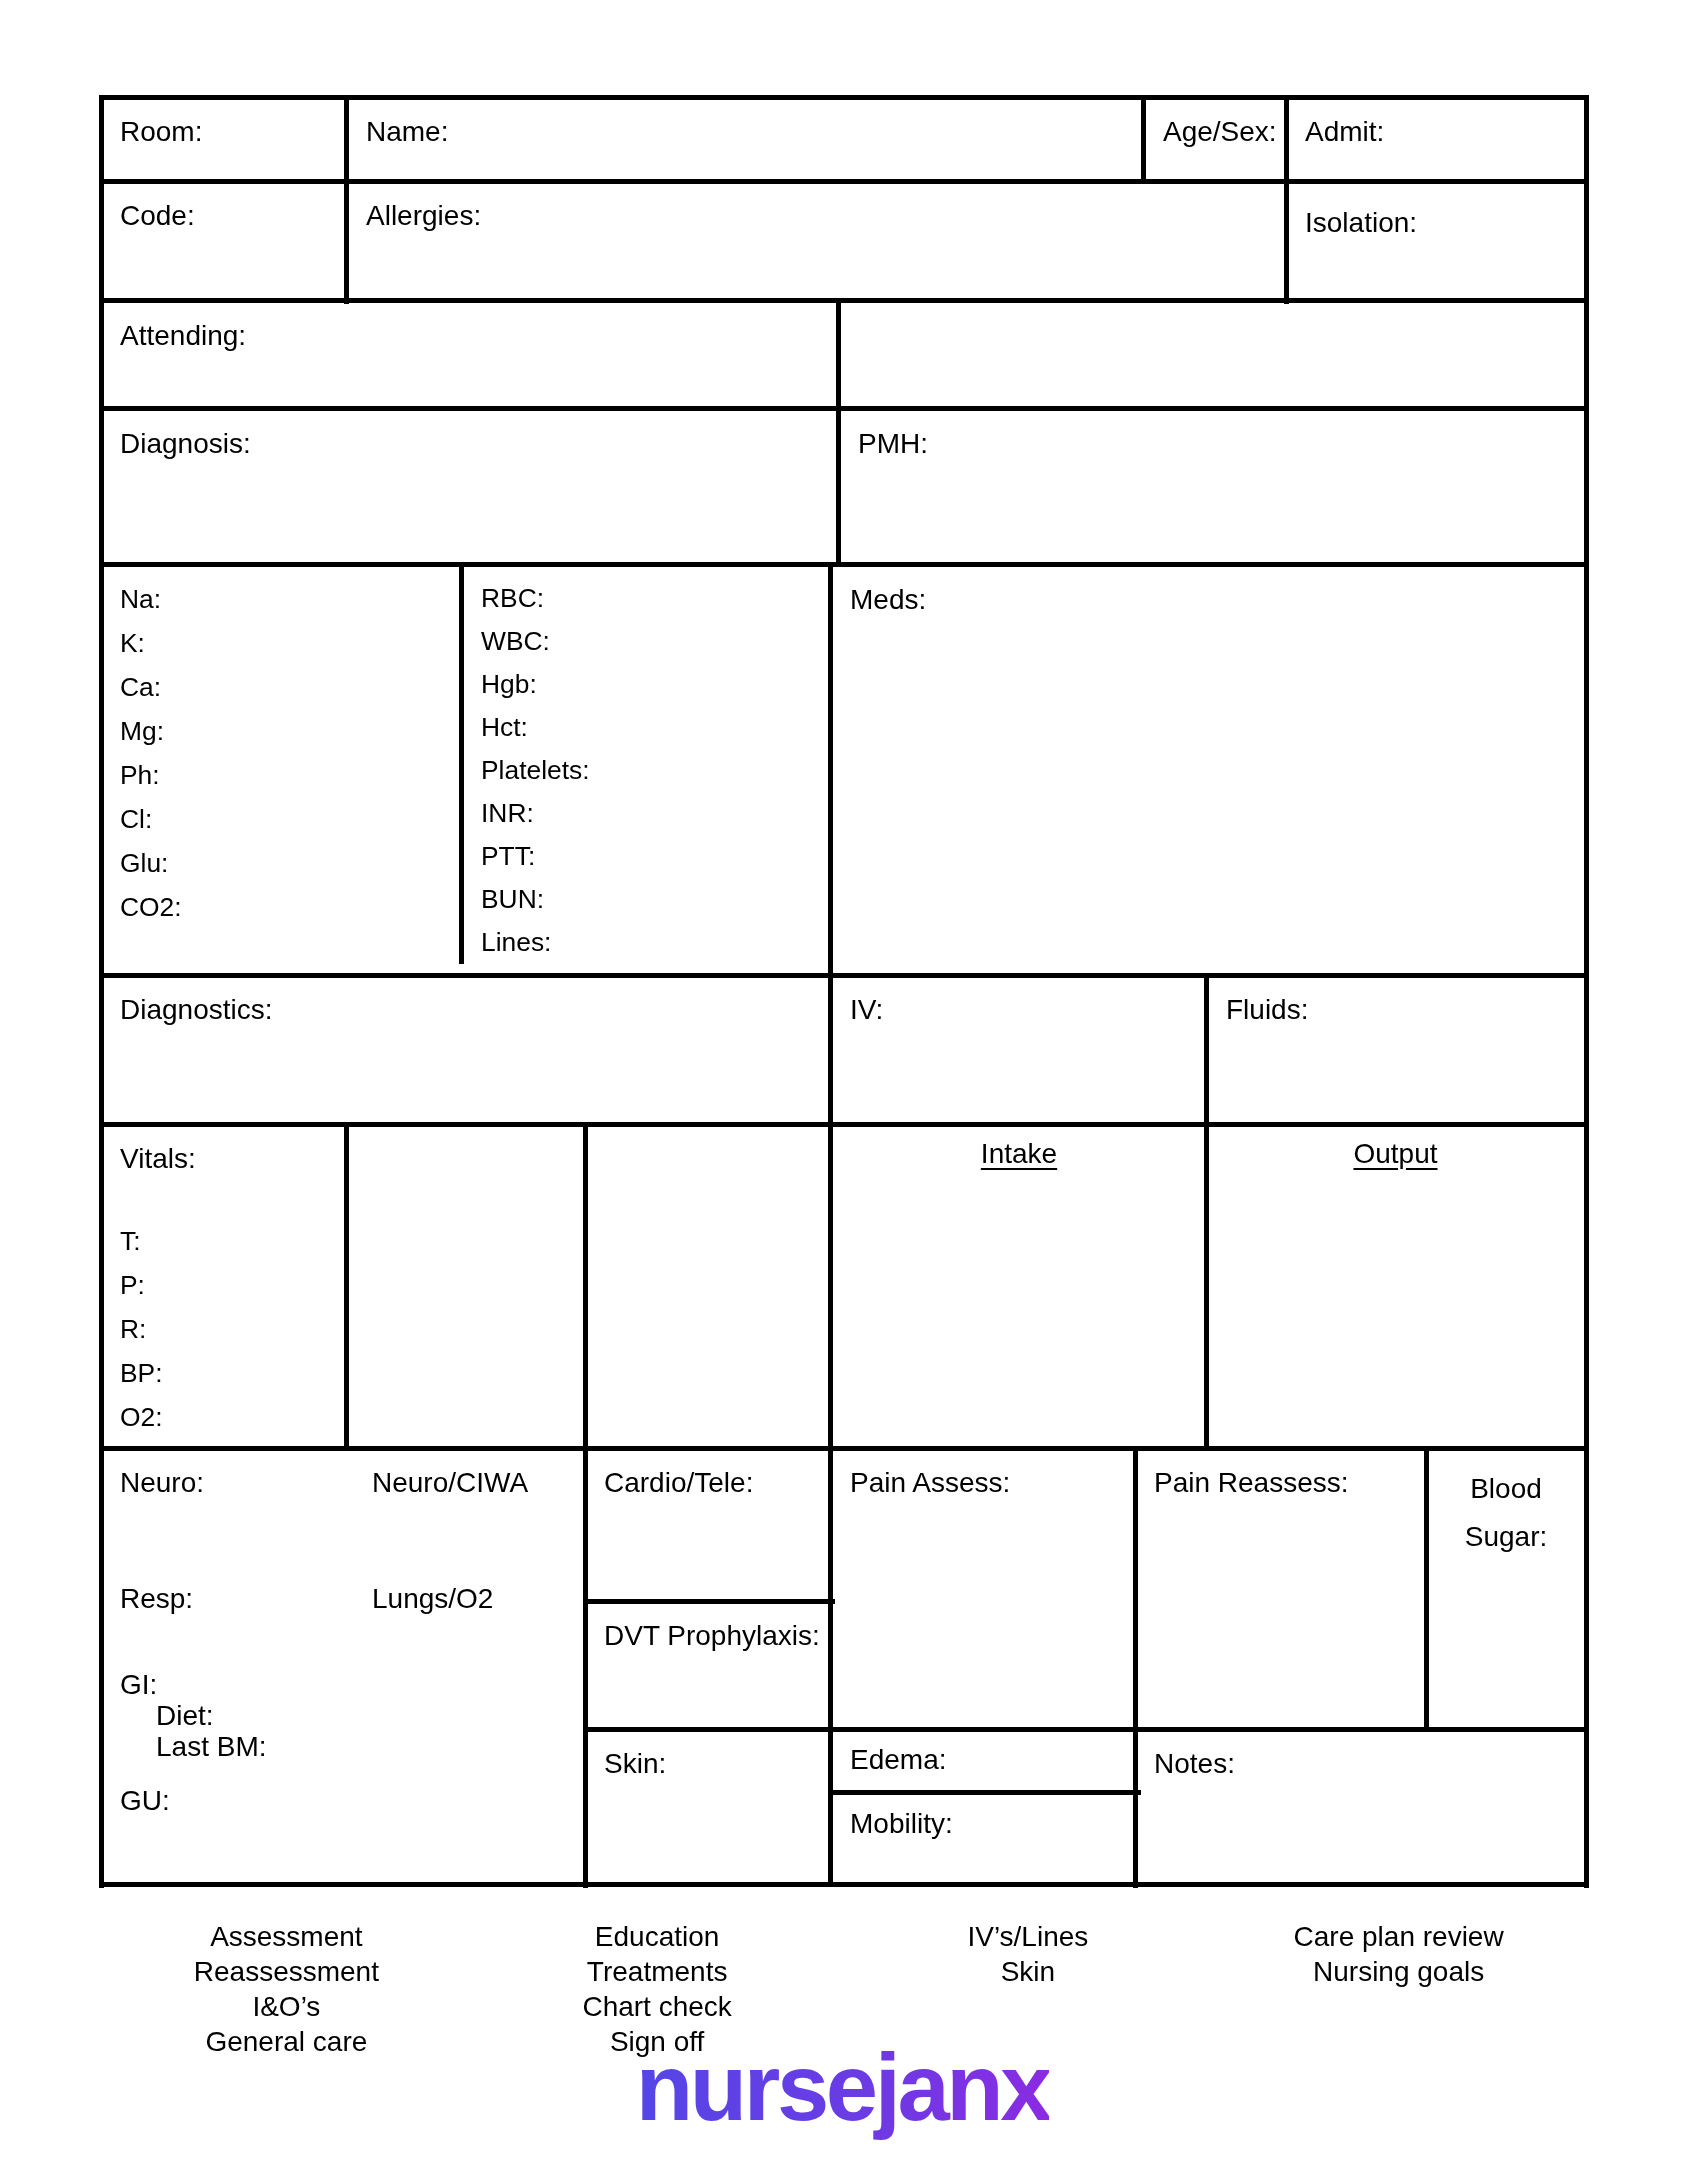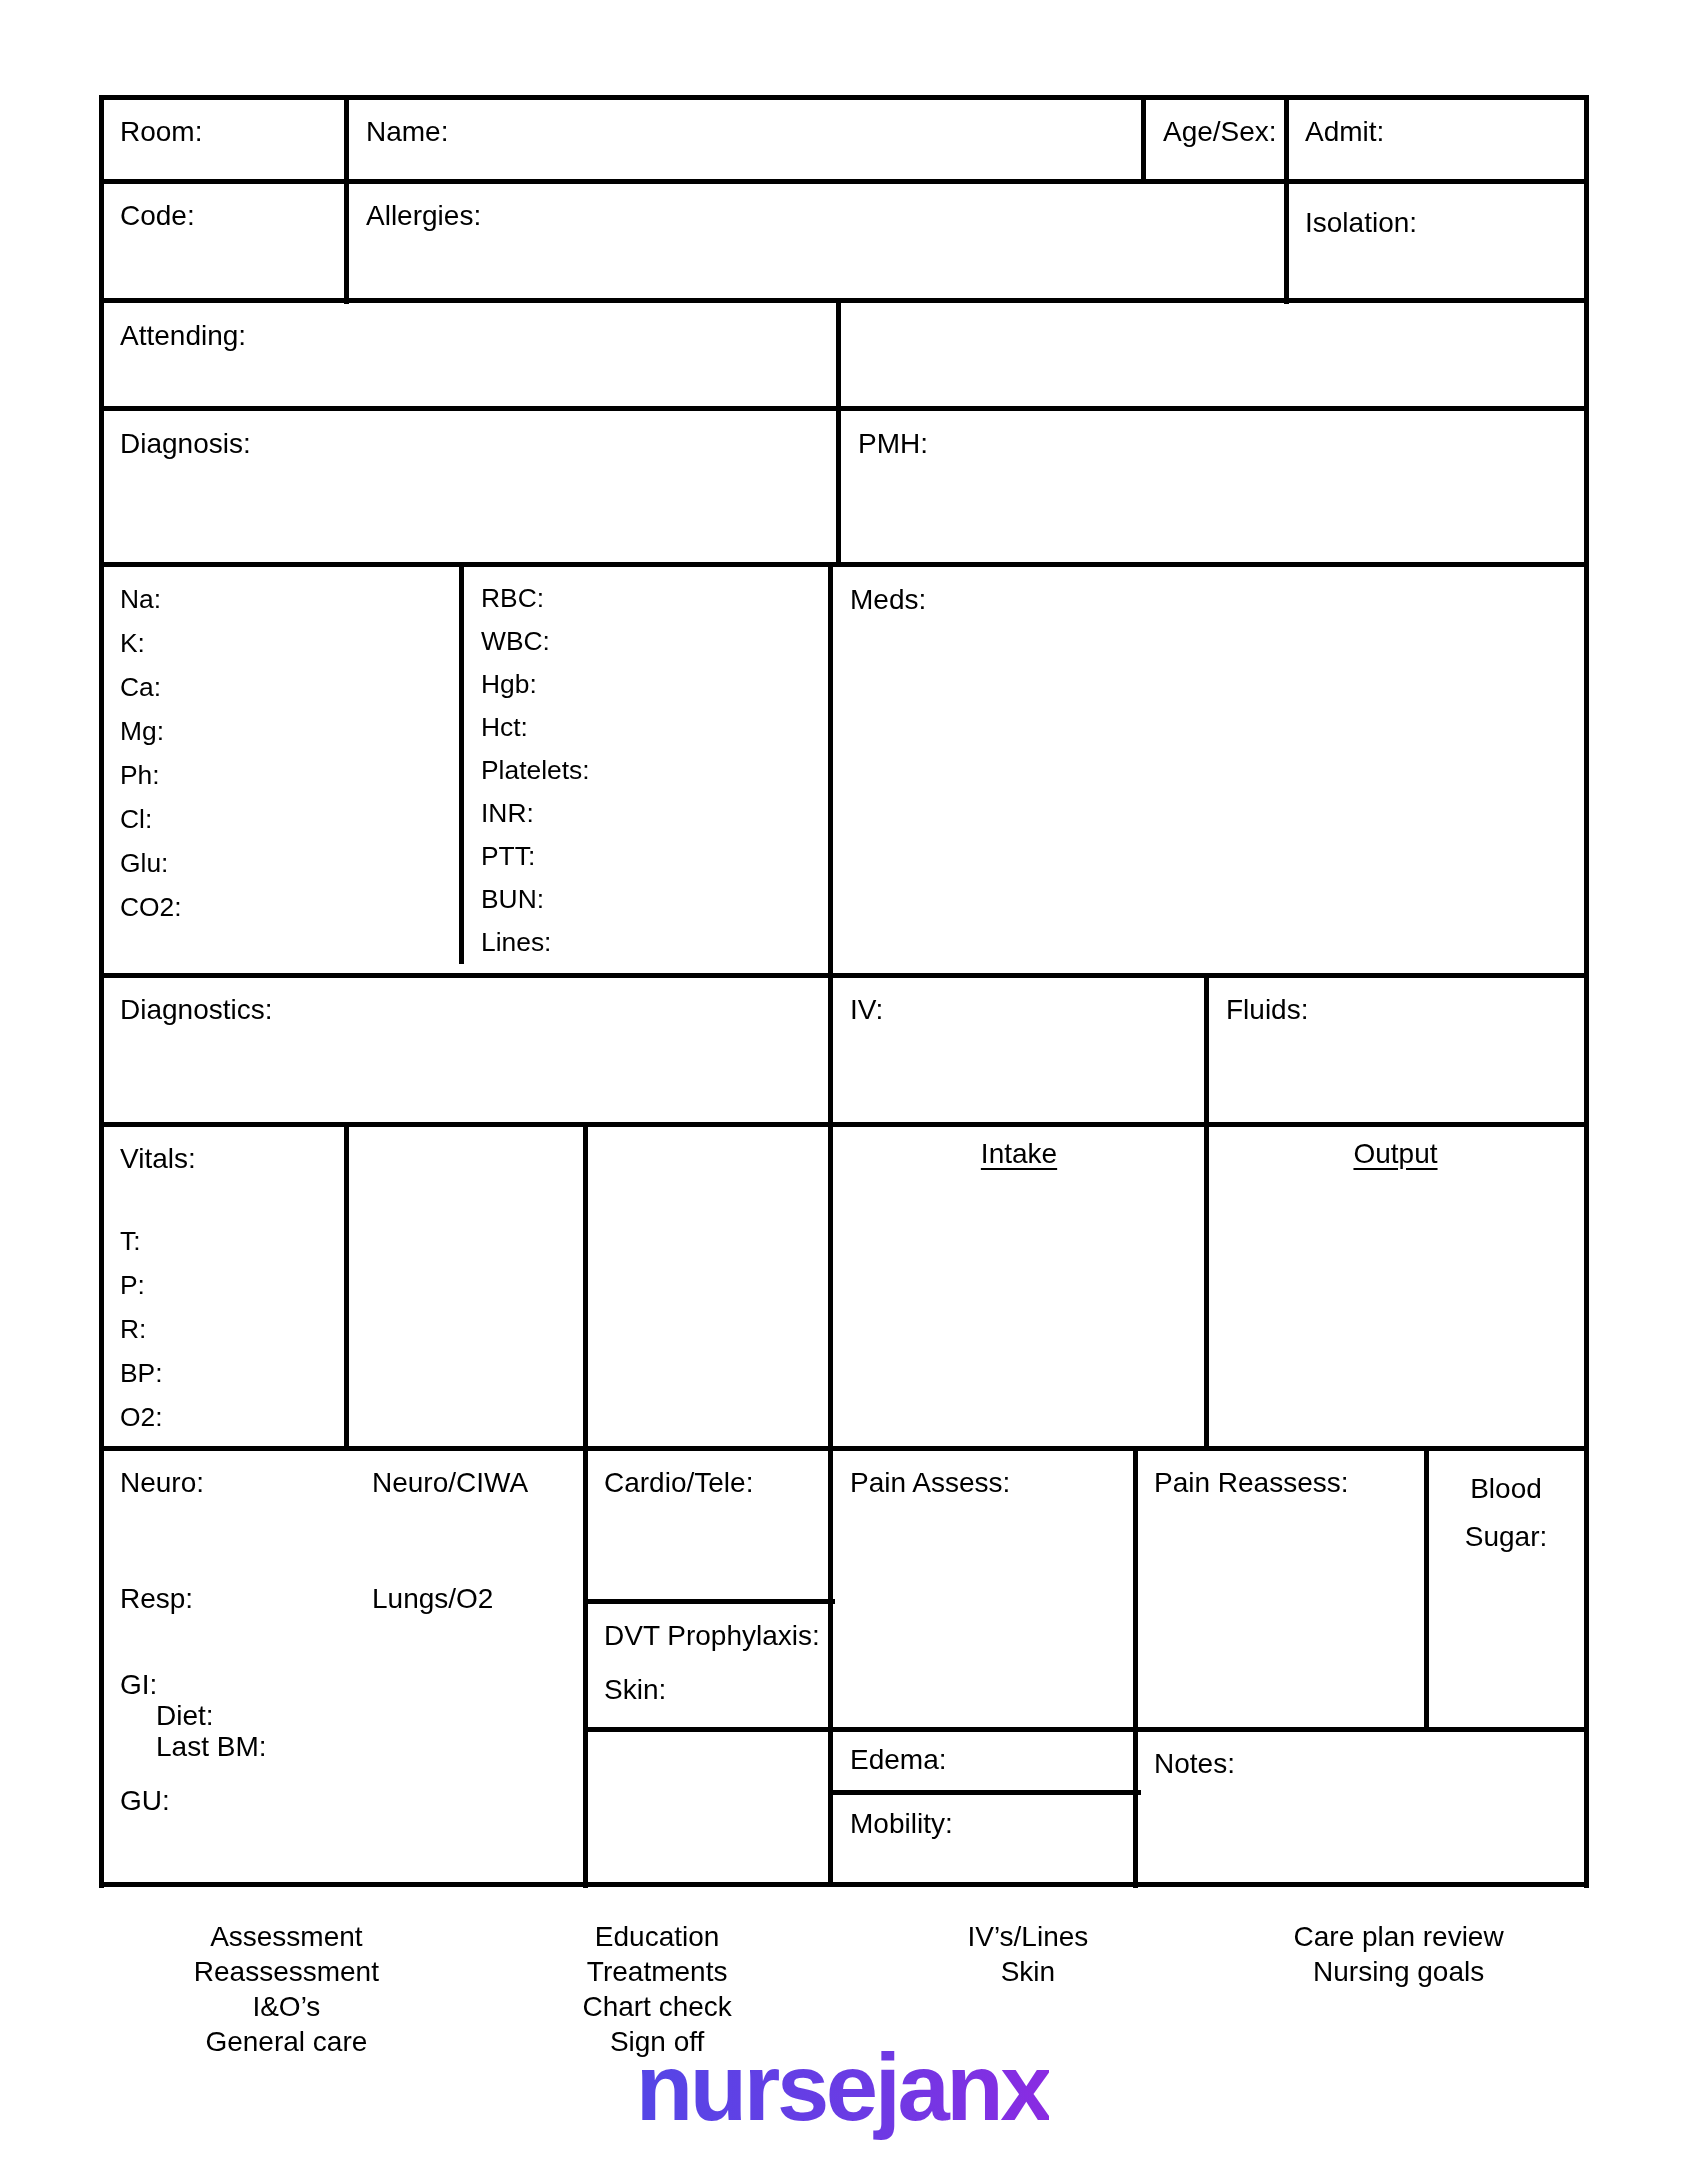--- a/index.html
+++ b/index.html
@@ -158,21 +158,21 @@
     <span class="lbl" style="left:55px;top:252px;">Diet:</span>
     <span class="lbl" style="left:55px;top:283px;">Last BM:</span>
     <span class="lbl" style="left:19px;top:337px;">GU:</span>
   </div>
   <div class="cell" style="left:585px;top:1448px;width:245px;height:153px;text-decoration:underline;">
     <span class="lbl">Cardio/Tele:</span>
   </div>
   <div class="cell" style="left:585px;top:1601px;width:245px;height:128px;">
     <span class="lbl">DVT Prophylaxis:</span>
   </div>
-  <div class="cell" style="left:585px;top:1655px;width:245px;height:156px;">
+  <div class="cell" style="left:585px;top:1729px;width:245px;height:156px;">
     <span class="lbl">Skin:</span>
   </div>
   <div class="cell" style="left:831px;top:1448px;width:305px;height:281px;">
     <span class="lbl">Pain Assess:</span>
   </div>
   <div class="cell" style="left:1135px;top:1448px;width:291px;height:281px;">
     <span class="lbl">Pain Reassess:</span>
   </div>
   <div class="cell" style="left:1427px;top:1448px;width:158px;height:281px;">
     <div class="bs-center">

